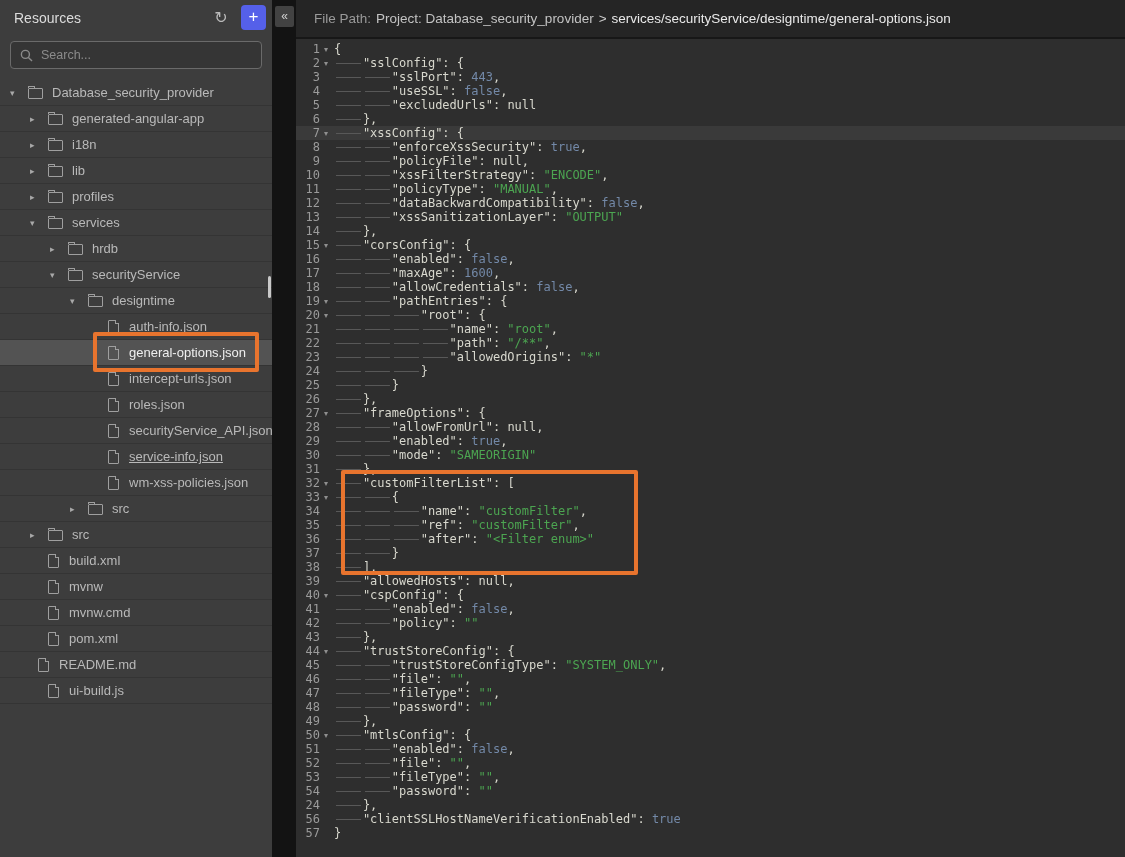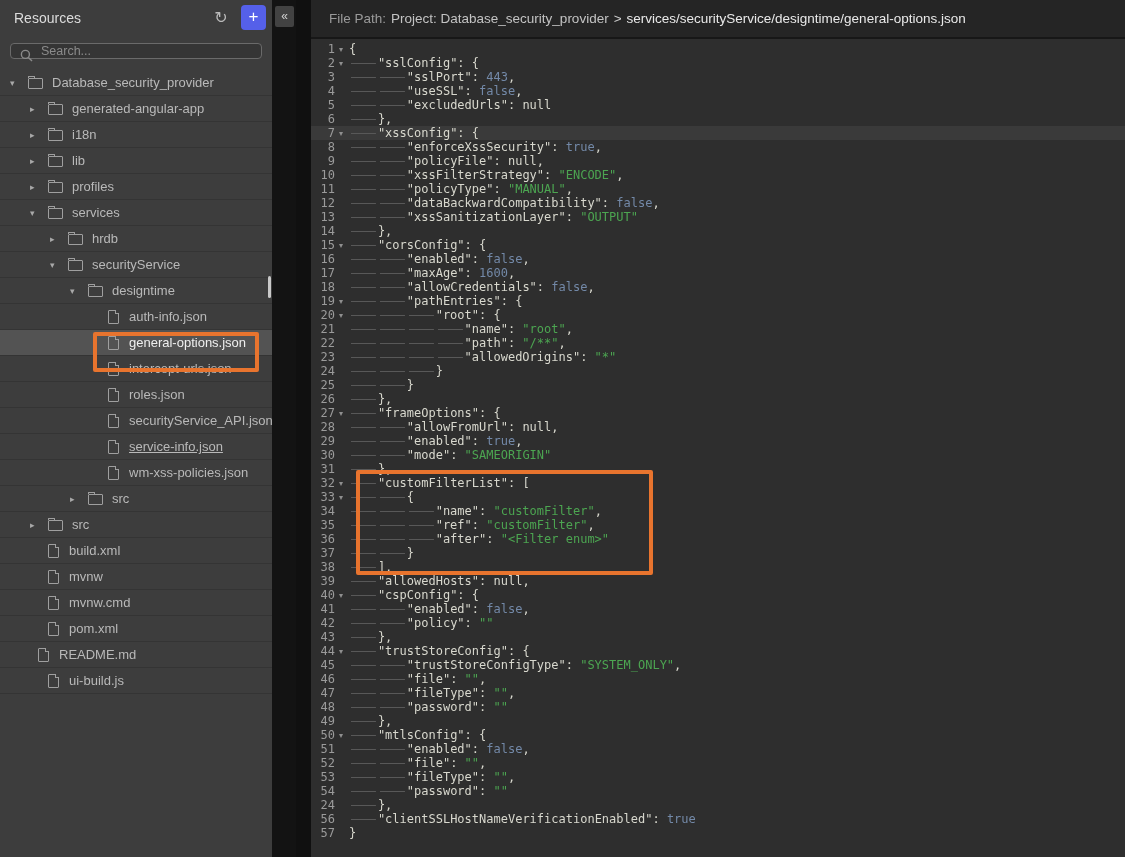--- a/index.html
+++ b/index.html
@@ -7,41 +7,41 @@
   .app{display:flex;width:1125px;height:857px;}
 
   
   .sidebar{width:272px;flex:none;background:#3d3d3d;position:relative;overflow:hidden;}
   .sidebar-header{height:35px;display:flex;align-items:center;padding:0 6px 0 14px;}
   .sidebar-title{color:#dcdcdc;font-size:14px;}
   .flex-sp{flex:1;}
   .refresh-btn{width:24px;height:24px;color:#b9b9b9;font-size:16px;line-height:24px;text-align:center;cursor:pointer;font-family:"DejaVu Sans",sans-serif;}
   .add-btn{width:25px;height:25px;border-radius:4px;color:#fff;font-size:17px;line-height:24px;text-align:center;margin-left:8px;cursor:pointer;}
   .search-wrap{padding:6px 10px 11px 10px;position:relative;}
-  .search-input{width:100%;box-sizing:border-box;height:16px;background:#353535;border:1px solid #6a6a6a;border-radius:4px;color:#c0c0c0;font-size:12.5px;padding:0 8px 0 30px;outline:none;font-family:"Liberation Sans",sans-serif;}
+  .search-input{width:100%;box-sizing:border-box;height:28px;background:#353535;border:1px solid #6a6a6a;border-radius:4px;color:#c0c0c0;font-size:12.5px;padding:0 8px 0 30px;outline:none;font-family:"Liberation Sans",sans-serif;}
   .search-input::placeholder{color:#8b8b8b;}
   .search-icon{position:absolute;left:20px;top:13px;}
   .tree{}
   .row{height:26px;box-sizing:border-box;border-bottom:1px solid #343434;display:flex;align-items:center;color:#b9b9b9;font-size:13px;cursor:pointer;}
   .row.selected{background:#535353;color:#efefef;}
   .arrow{width:18px;flex:none;font-size:9px;color:#a9a9a9;font-family:"DejaVu Sans",sans-serif;text-align:left;}
   .icon-folder{width:13px;height:9px;border:1px solid #9f9f9f;border-radius:1px;position:relative;flex:none;margin-right:9px;margin-top:2px;}
   .icon-folder::before{content:"";position:absolute;top:-3px;left:-1px;width:5px;height:1px;border:1px solid #9f9f9f;border-bottom:none;border-radius:1px 1px 0 0;}
   .icon-file{width:9px;height:12px;border:1px solid #9f9f9f;border-radius:1px;position:relative;flex:none;margin-right:10px;}
   .icon-file::before{content:"";position:absolute;top:-1px;right:-1px;width:3px;height:3px;background:#3d3d3d;border-left:1px solid #9f9f9f;border-bottom:1px solid #9f9f9f;}
   .row.selected .icon-file::before{background:#535353;}
   .lbl{white-space:nowrap;}
 
   
   .strip{width:24px;flex:none;background:#131313;position:relative;}
   .collapse-btn{position:absolute;top:6px;left:3px;width:19px;height:21px;background:#424242;border-radius:2px;color:#d2d2d2;font-size:12px;text-align:center;line-height:20px;cursor:pointer;}
   .scroll-thumb{position:absolute;left:1px;top:276px;width:3px;height:22px;background:#c9c9c9;border-radius:2px;}
 
   
-  .editor{flex:1;display:flex;flex-direction:column;background:#2e2e2e;min-width:0;margin-left:15px;}
+  .editor{flex:1;display:flex;flex-direction:column;background:#2e2e2e;min-width:0;}
   .topbar{height:37px;flex:none;background:#252525;border-bottom:2px solid #171717;display:flex;align-items:center;padding:0 18px;font-size:13.5px;white-space:nowrap;overflow:hidden;}
   .tb-dim{color:#9a9a9a;margin-right:5px;}
   .tb-mid{color:#c3c3c3;margin-right:5px;}
   .tb-sep{color:#cfcfcf;margin-right:5px;}
   .tb-bright{color:#e9e9e9;}
   .code-wrap{position:relative;flex:1;padding-top:3px;overflow:hidden;}
   .line{display:flex;height:14px;line-height:14px;font-family:"DejaVu Sans Mono",monospace;font-size:12px;}
   .line.active{background:#3a3a3a;}
   .gutter{width:36px;flex:none;display:flex;}
   .lnum{display:inline-block;width:24px;text-align:right;color:#9b9b9b;}

